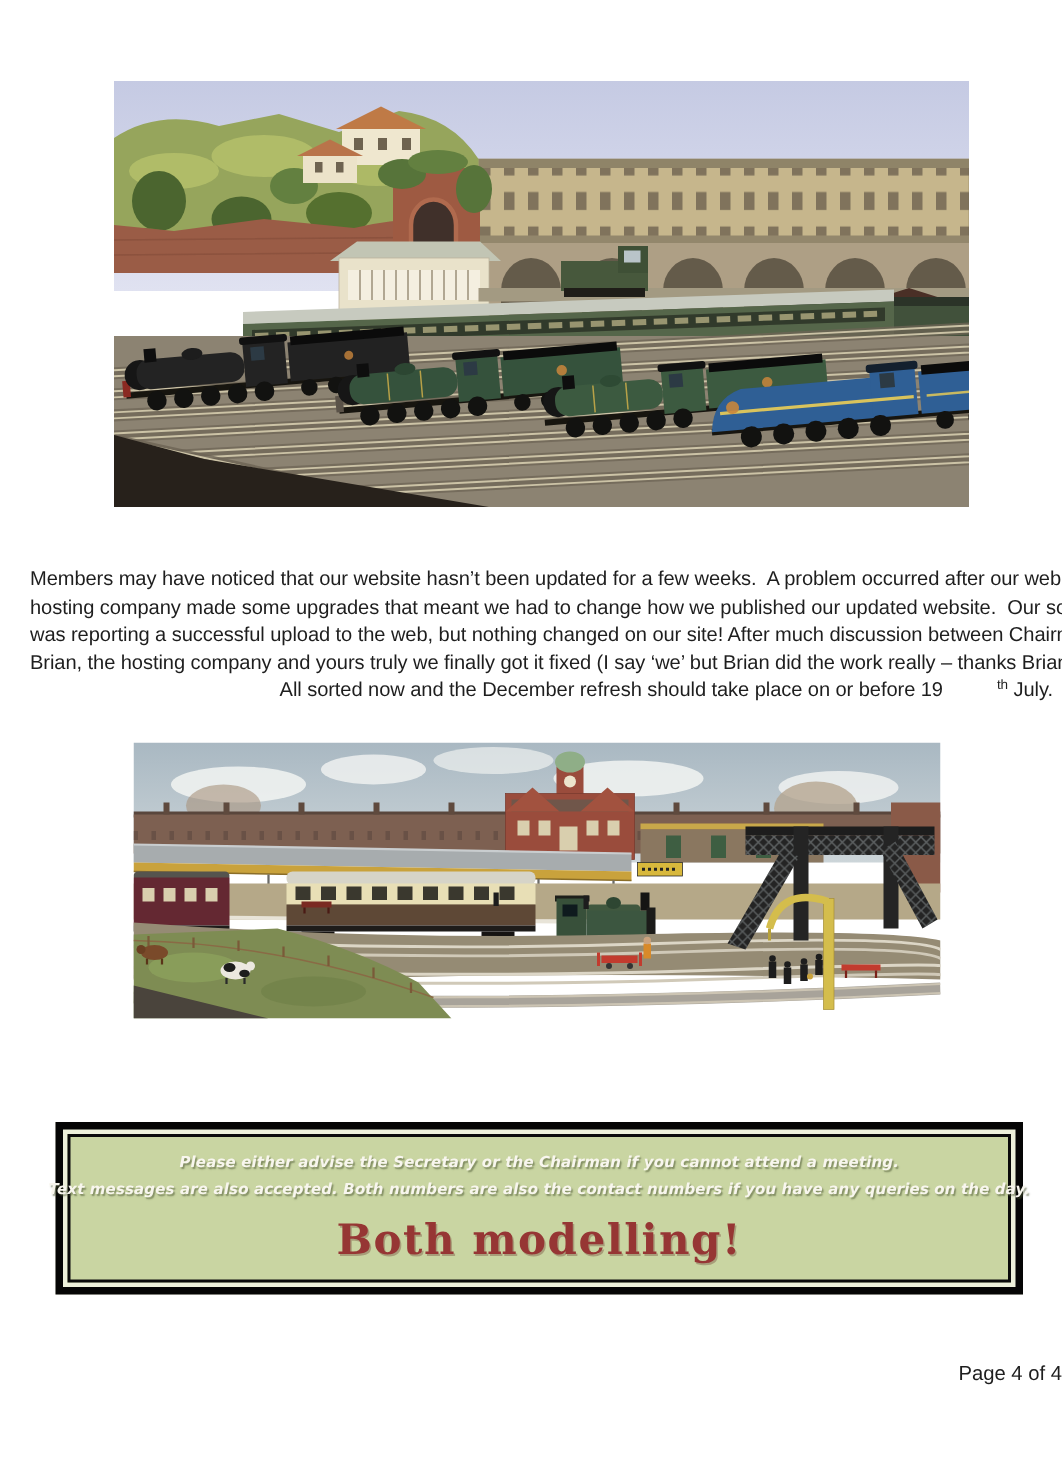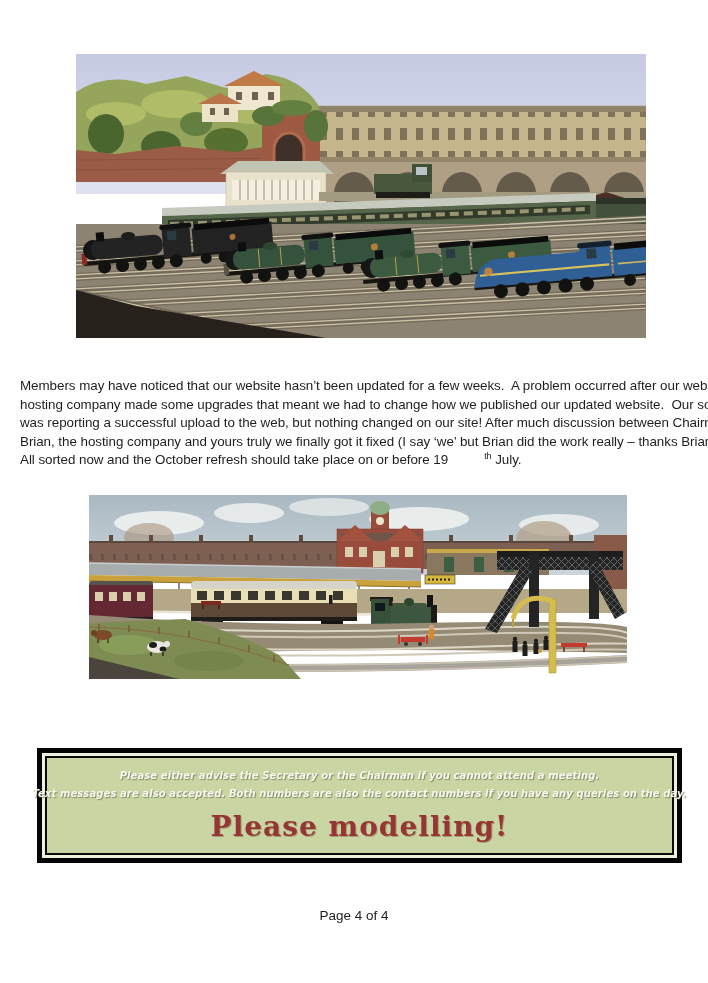--- a/index.html
+++ b/index.html
@@ -5,21 +5,21 @@
   html,body { margin:0; padding:0; background:#ffffff; }
   .page {
     position:relative; width:708px; height:983px; margin:0 auto;
     background:#ffffff; overflow:hidden;
     font-family:"Liberation Sans", sans-serif;
   }
   .photo1 { position:absolute; left:76px; top:54px; width:570px; height:284px; }
   .photo2 { position:absolute; left:89px; top:495px; width:538px; height:184px; }
   .photo1 svg, .photo2 svg { display:block; width:100%; height:100%; }
 
-  .para { position:absolute; left:20px; top:377px; width:682px; color:#1e1e1e; }
+  .para { position:absolute; left:20px; top:377px; width:682px; color:#1e1e1e;text-align:right; }
   .pline { white-space:pre; font-size:13.4px; line-height:18.6px; letter-spacing:-0.05px; }
   sup.ord { font-size:9px; vertical-align:5px; line-height:0;margin-left:36px; }
 
   .notice {
     position:absolute; left:37px; top:748px; width:645px; height:115px;
     box-sizing:border-box; background:#edf0da; border:5px solid #050505; padding:3px;
   }
   .notice-inner {
     height:100%; box-sizing:border-box; border:2px solid #0a0a0a; background:#c9d5a2;
     display:flex; flex-direction:column; align-items:center; padding-top:9px;
@@ -28,21 +28,21 @@
     font-family:"DejaVu Sans", sans-serif; font-style:italic; font-weight:bold;
     font-size:10px; line-height:17.5px; color:#f8f6ee; letter-spacing:0.1px;
     text-shadow:1px 1px 1px rgba(70,80,45,0.55); white-space:pre;
   }
   .headline {
     margin-top:8px; font-family:"DejaVu Serif", serif; font-weight:bold;
     font-size:28px; color:#963634; letter-spacing:1px;
     text-shadow:1px 1px 0 rgba(90,30,25,0.3);
   }
   .footer {
-    position:absolute; left:0; top:908px; width:100%; text-align:center;
+    position:absolute; left:0; top:908px; width:100%; text-align:right;
     font-size:13.5px; color:#1e1e1e;
   }
 </style>
 </head>
 <body>
 
 <div class="page">
 
   <div class="photo1" aria-label="Model steam locomotives lined up in sidings in front of a viaduct, hillside village and station building">
     <svg viewBox="0 0 570 284" preserveAspectRatio="none">
@@ -260,21 +260,21 @@
 
       <polygon points="0,236 60,252 250,284 0,284" fill="#27211b"></polygon>
     </svg>
   </div>
 
   <div class="para">
     <div class="pline">Members may have noticed that our website hasn’t been updated for a few weeks.  A problem occurred after our web</div>
     <div class="pline">hosting company made some upgrades that meant we had to change how we published our updated website.  Our software</div>
     <div class="pline">was reporting a successful upload to the web, but nothing changed on our site! After much discussion between Chairman</div>
     <div class="pline">Brian, the hosting company and yours truly we finally got it fixed (I say ‘we’ but Brian did the work really – thanks Brian!)</div>
-    <div class="pline"><span>All sorted now and the October refresh should take place on or before 19</span><sup class="ord">th</sup><span> July.</span></div>
+    <div class="pline"><span>All sorted now and the December refresh should take place on or before 19</span><sup class="ord">th</sup><span> July.</span></div>
   </div>
 
   <div class="photo2" aria-label="Model railway station scene with platform canopy, coaches, green tank engine, lattice footbridge and field with cows">
     <svg viewBox="0 0 538 184" preserveAspectRatio="none">
       <defs>
         <linearGradient id="sky2" x1="0" y1="0" x2="0" y2="1">
           <stop offset="0" stop-color="#a9b8c2"></stop>
             <stop offset="1" stop-color="#ccd5d9"></stop>
         </linearGradient>
         <pattern id="plat2" width="7" height="7" patternUnits="userSpaceOnUse">
@@ -432,19 +432,19 @@
       <circle cx="451" cy="156" r="2" fill="#c9a23c"></circle>
 
       <polygon points="0,162 90,184 0,184" fill="#4a443c"></polygon>
     </svg>
   </div>
 
   <div class="notice">
     <div class="notice-inner">
       <div class="notice-line">Please either advise the Secretary or the Chairman if you cannot attend a meeting.</div>
       <div class="notice-line">Text messages are also accepted. Both numbers are also the contact numbers if you have any queries on the day.</div>
-      <div class="headline">Please modelling!</div>
+      <div class="headline">Both modelling!</div>
     </div>
   </div>
 
   <div class="footer">Page 4 of 4</div>
 
 </div>
 
 </body></html>

